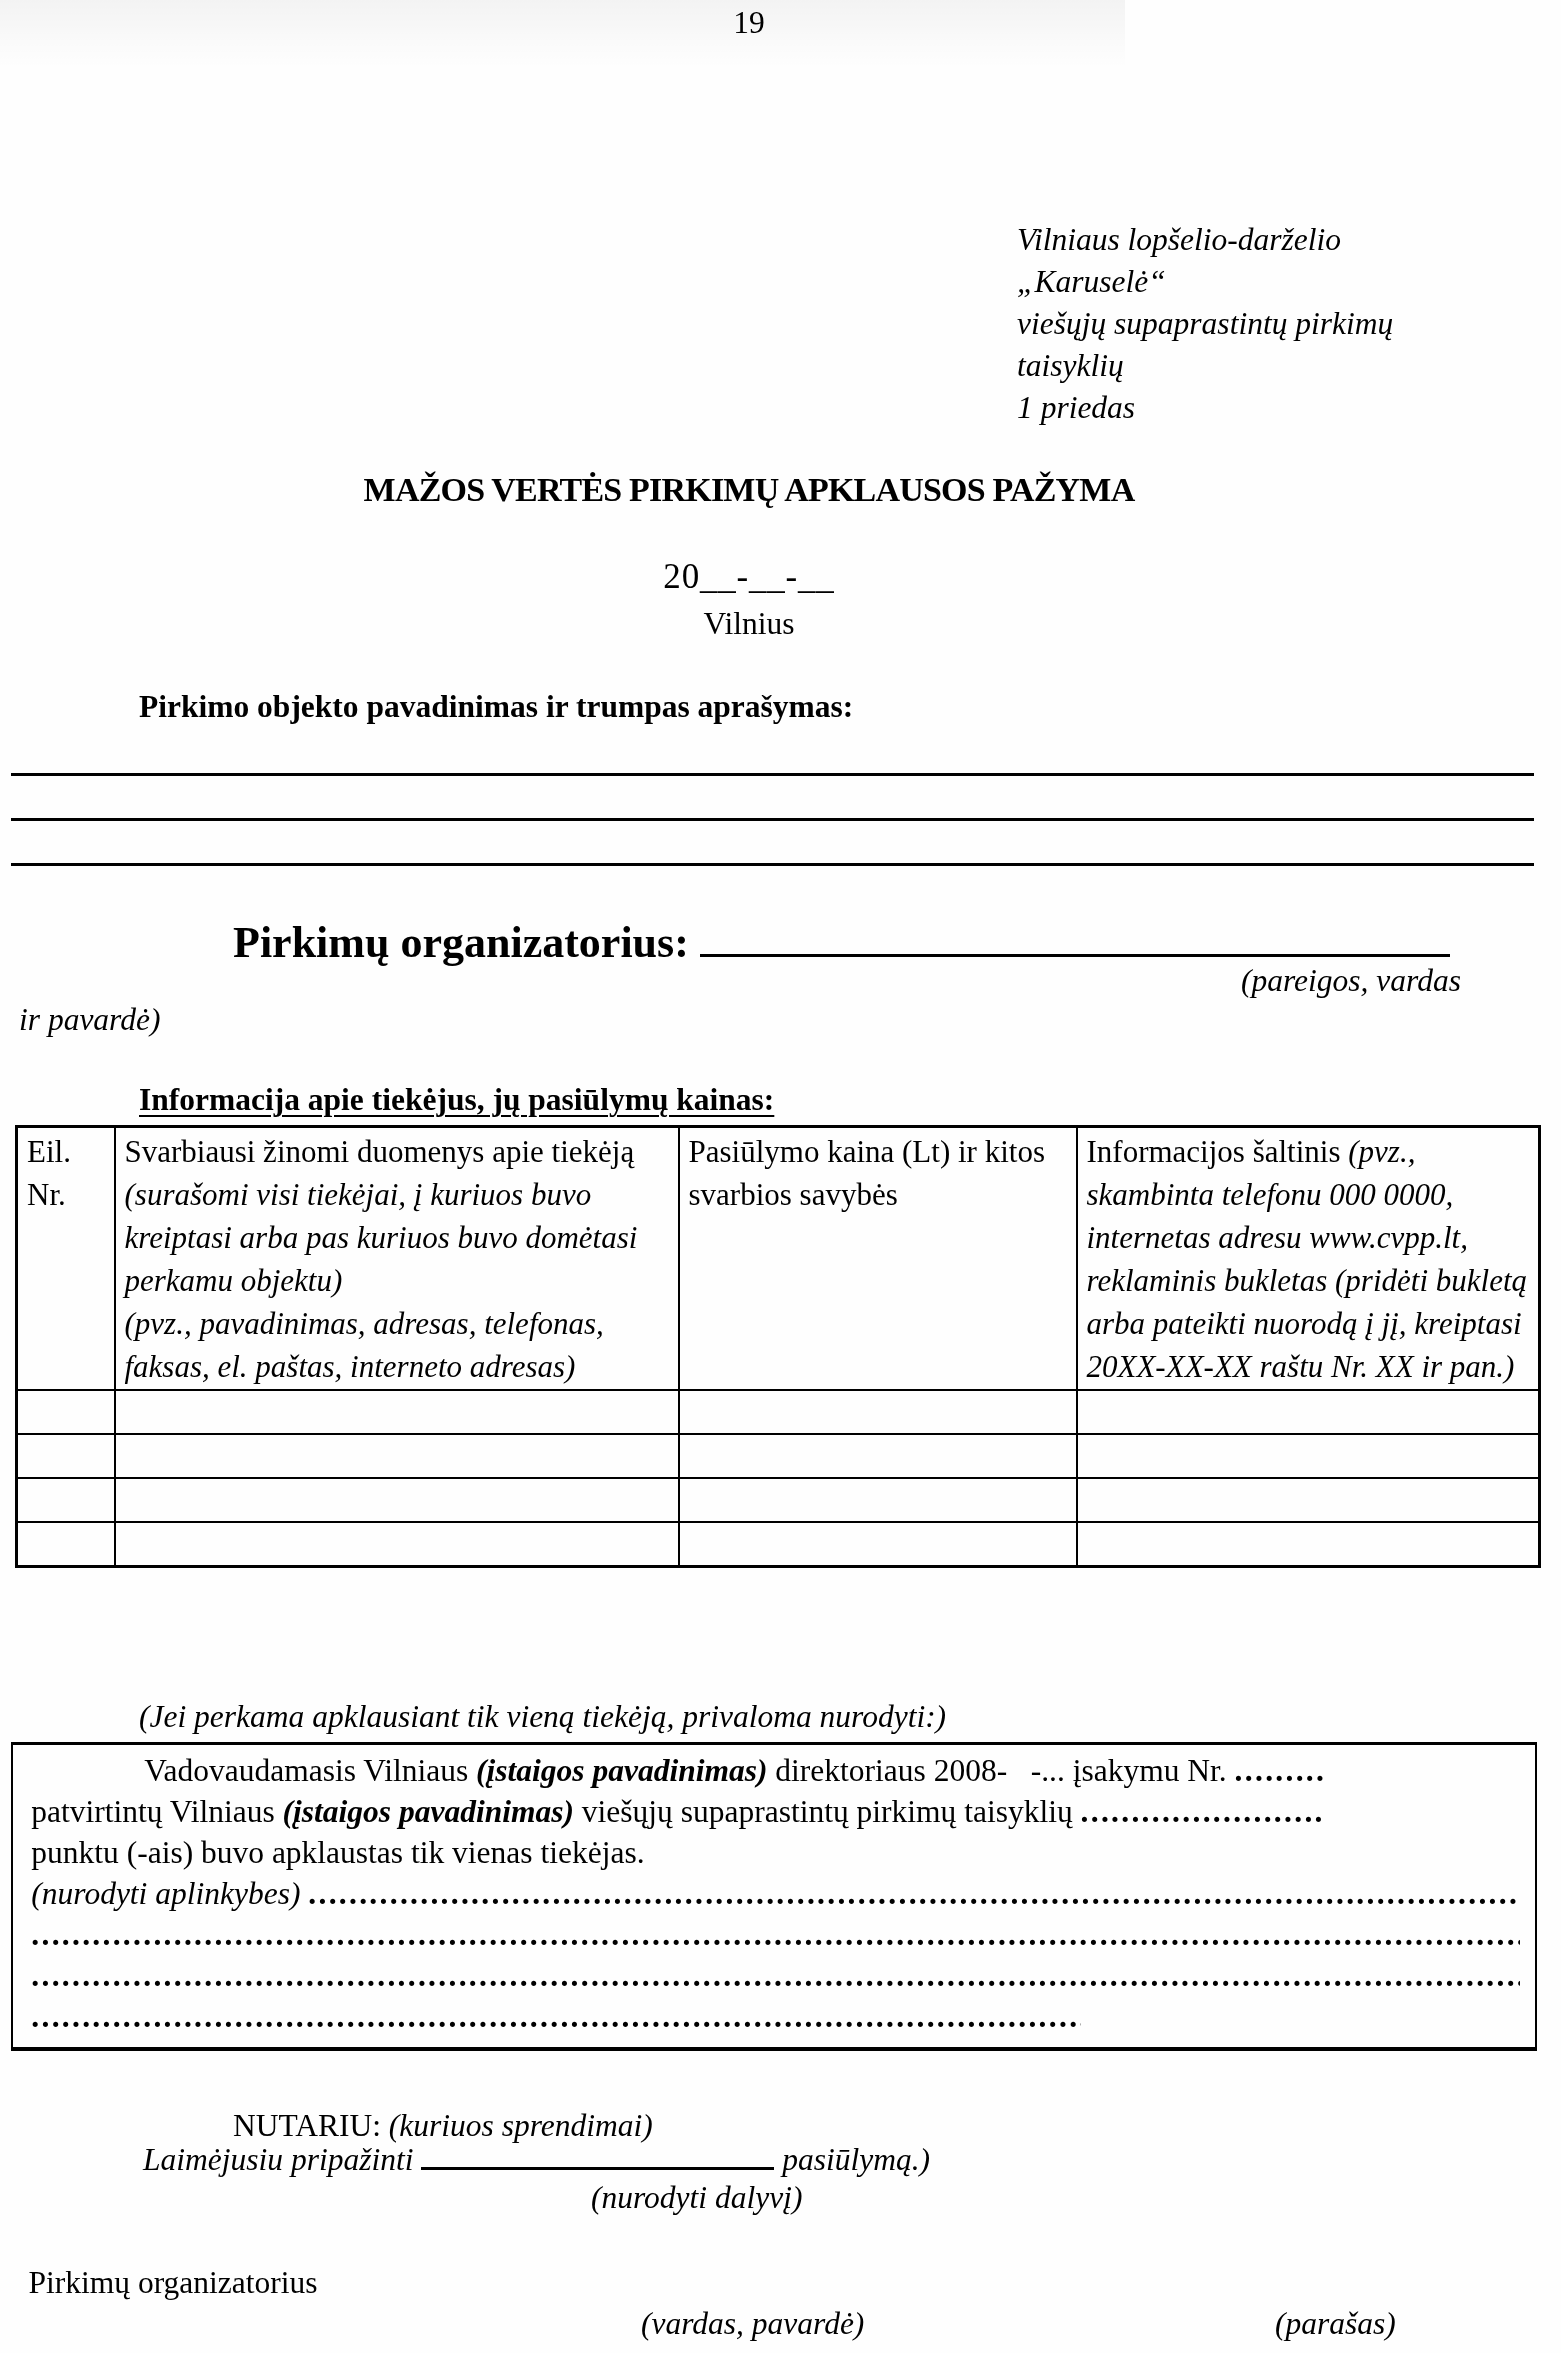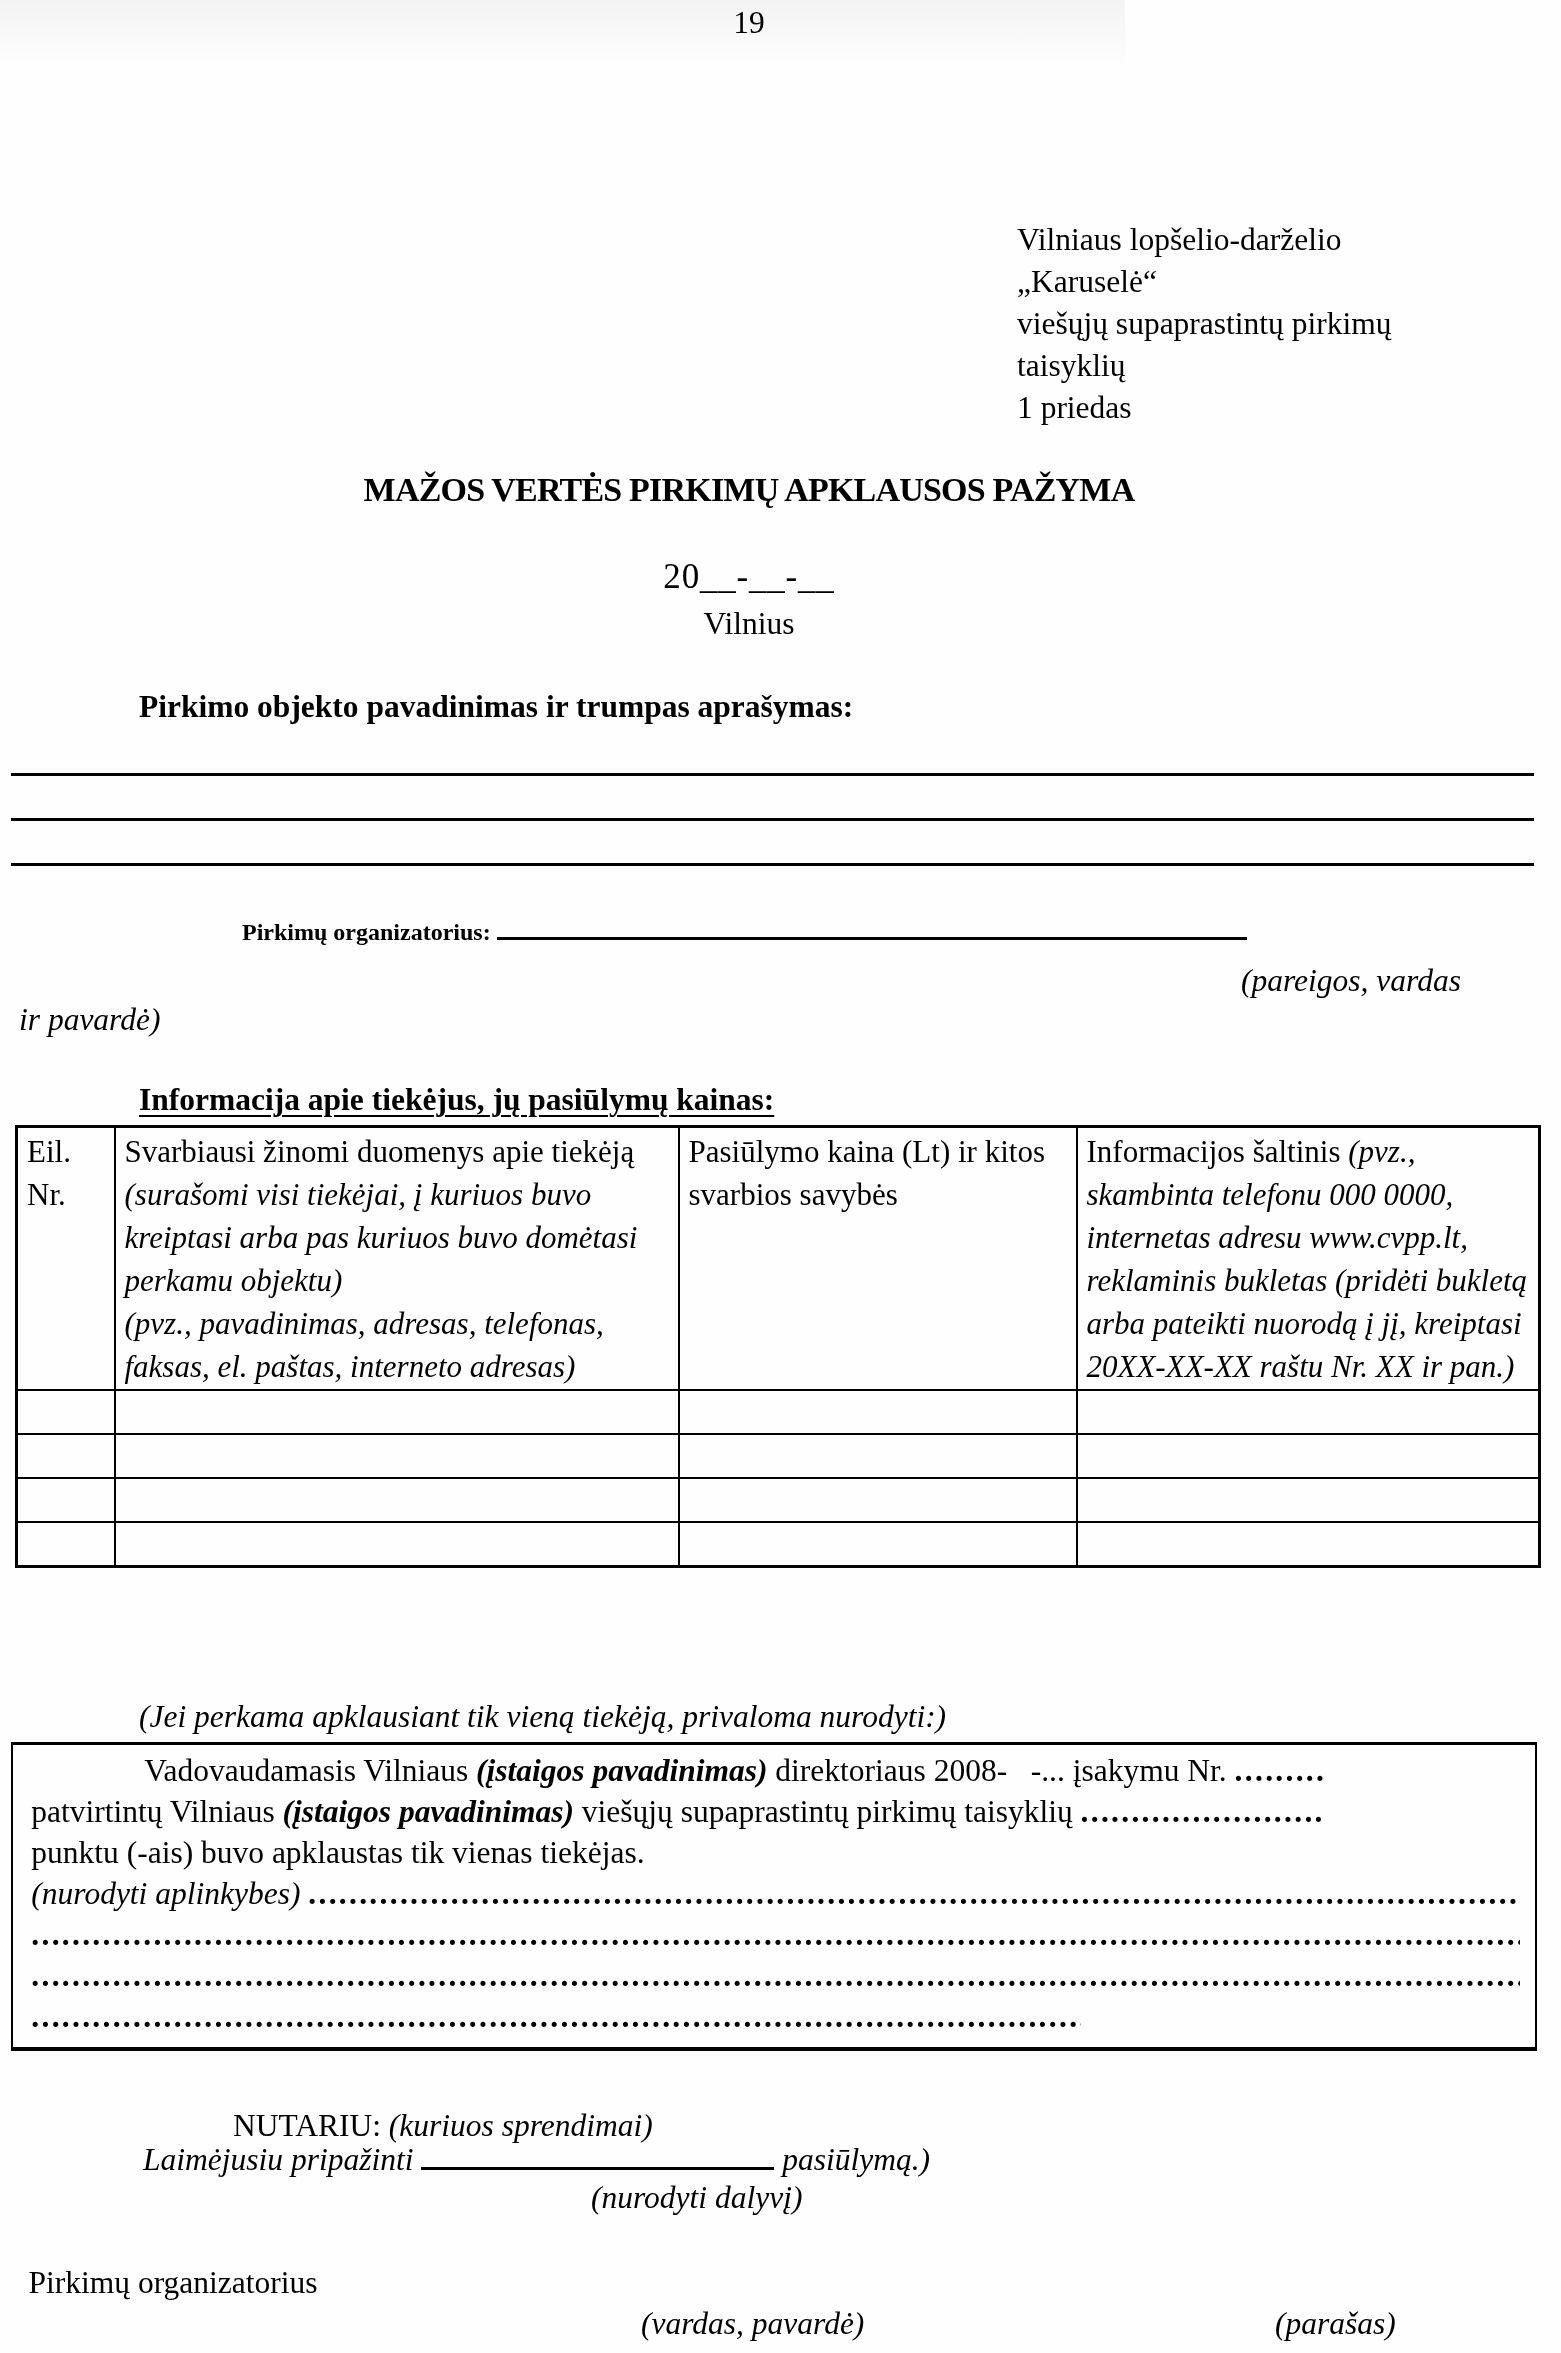--- a/index.html
+++ b/index.html
@@ -13,32 +13,32 @@
   .abs{position:absolute;}
   .center{left:0;width:1498px;text-align:center;}
   .it{font-style:italic;}
   .bi{font-weight:700;font-style:italic;}
   .top-shade{
     position:absolute;left:0;top:0;width:1125px;height:68px;
     background:linear-gradient(180deg,rgba(0,0,0,0.045),rgba(0,0,0,0));
     pointer-events:none;
   }
   
-  .hdr-block{left:1017px;top:219px;line-height:42px;}
+  .hdr-block{left:1017px;top:219px;line-height:42px;font-style:italic;}
   .hdr-block div{white-space:nowrap;}
   
   .doc-title{top:471px;font-weight:700;font-size:34px;letter-spacing:-0.8px;}
   
   .date-line{top:557px;font-size:35px;letter-spacing:0.8px;}
   .city-line{top:606px;}
   
   .object-label{left:139px;top:689px;font-weight:700;}
   .write-line{left:11.3px;width:1523px;border-top:3px solid #000;height:0;}
   
-  .organizer-line{left:242px;top:917px;font-weight:700;font-size:24px;white-space:nowrap;}
+  .organizer-line{left:233px;top:917px;font-weight:700;font-size:44px;white-space:nowrap;}
   .blank{display:inline-block;border-bottom:3px solid #000;height:0.85em;}
   .hint-right{left:1241px;top:963px;}
   .hint-left{left:19px;top:1002px;}
   
   .table-title{left:139px;top:1082px;font-weight:700;text-decoration:underline;text-decoration-thickness:2.3px;text-underline-offset:5.3px;}
   table.suppliers{
     position:absolute;left:15px;top:1125px;width:1522px;
     border-collapse:collapse;table-layout:fixed;
     border:3px solid #000;
   }

